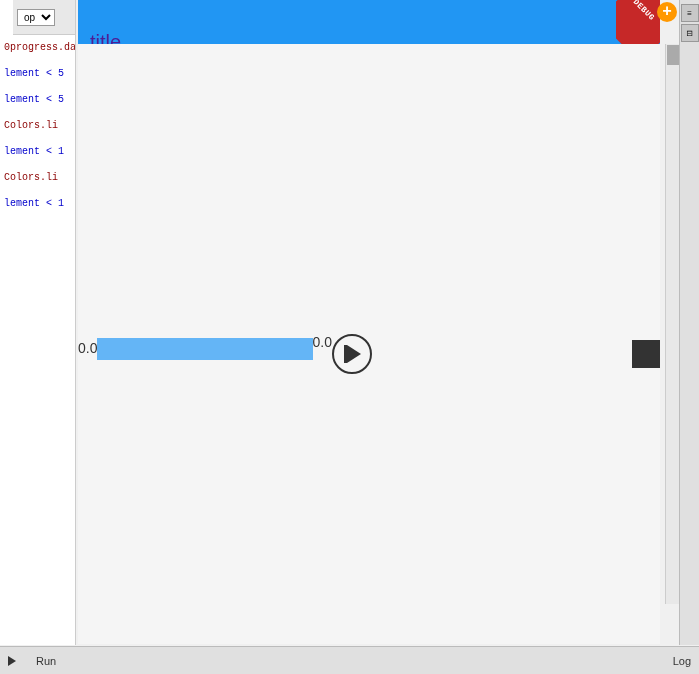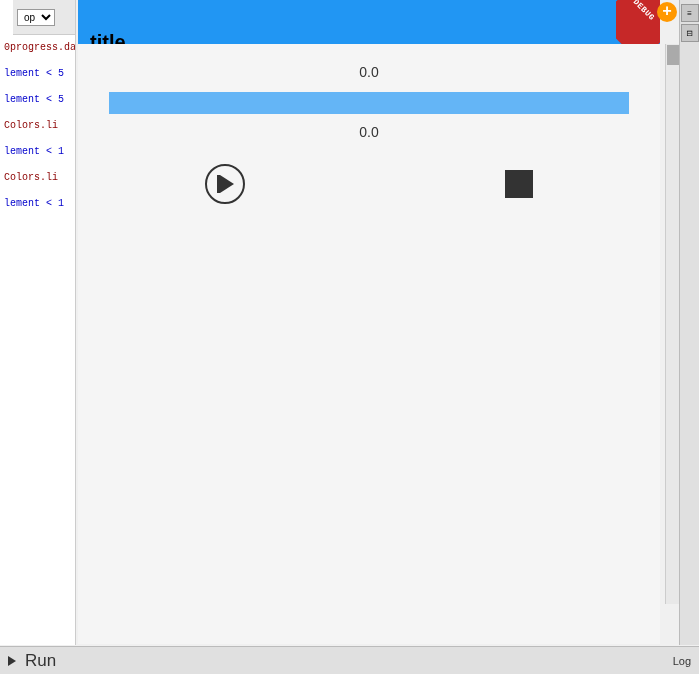--- a/index.html
+++ b/index.html
@@ -62,24 +62,24 @@
       top: 0;
       width: 582px;
       height: 44px;
       background: #2196F3;
       display: flex;
       align-items: center;
       padding: 0 12px;
     }
 
     .window-title-text {
-      color: #000000;
+      color: #4c1d95;
       font-family: Arial, sans-serif;
       font-size: 20px;
-      font-weight: 700;
+      font-weight: 400;
       margin-top: 40px;
     }
 
     .debug-corner {
       position: absolute;
       top: 0;
       right: 0;
       width: 44px;
       height: 44px;
       overflow: hidden;
@@ -108,21 +108,21 @@
 
     
     .window-content {
       position: absolute;
       left: 78px;
       top: 44px;
       width: 582px;
       height: 600px;
       background: #f5f5f5;
       display: flex;
-      flex-direction: column;
+      flex-direction: row;
       align-items: center;
       padding-top: 20px;
     }
 
     .value-display-top {
       font-size: 14px;
       color: #333;
       margin-bottom: 12px;
       font-family: Arial, sans-serif;
     }
@@ -251,25 +251,25 @@
       border-top: 1px solid #bbb;
       display: flex;
       align-items: center;
       padding: 0 8px;
       gap: 6px;
     }
 
     .run-btn {
       display: flex;
       align-items: center;
-      gap: 9px;
+      gap: 20px;
       background: transparent;
       border: none;
       cursor: pointer;
-      font-size: 17px;
+      font-size: 11px;
       color: #333;
     }
 
     .run-triangle {
       width: 0;
       height: 0;
       border-top: 5px solid transparent;
       border-bottom: 5px solid transparent;
       border-left: 8px solid #333;
     }

